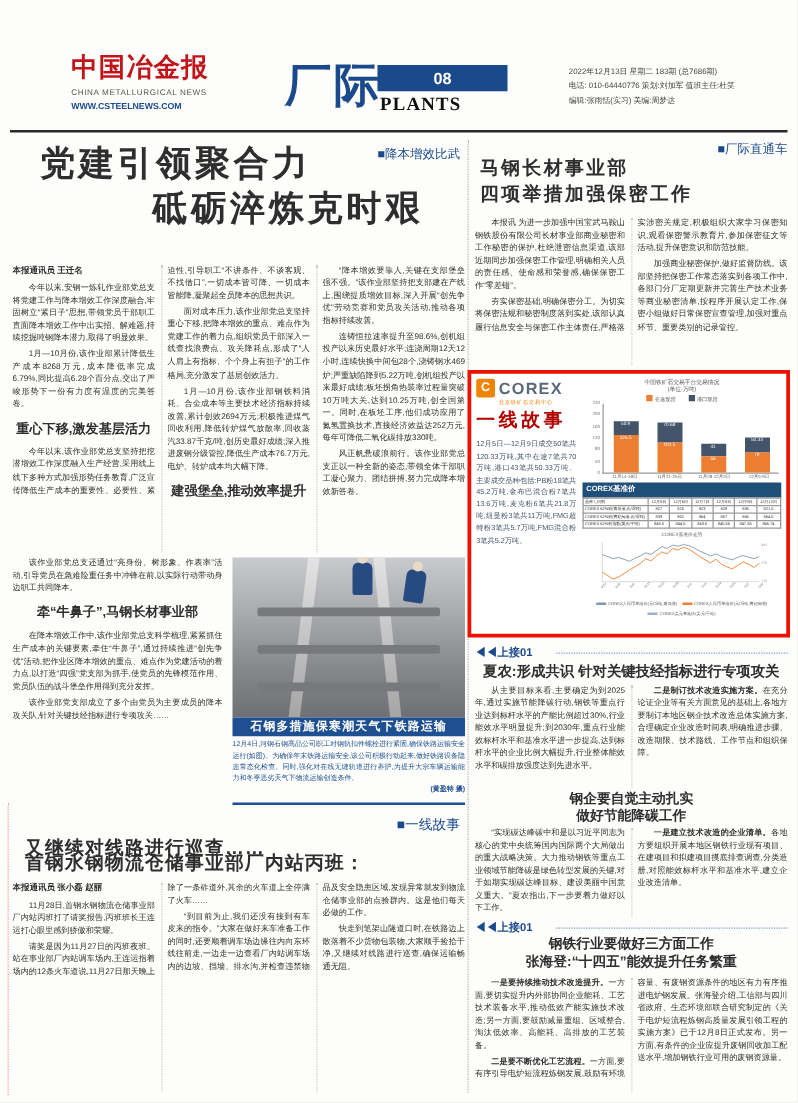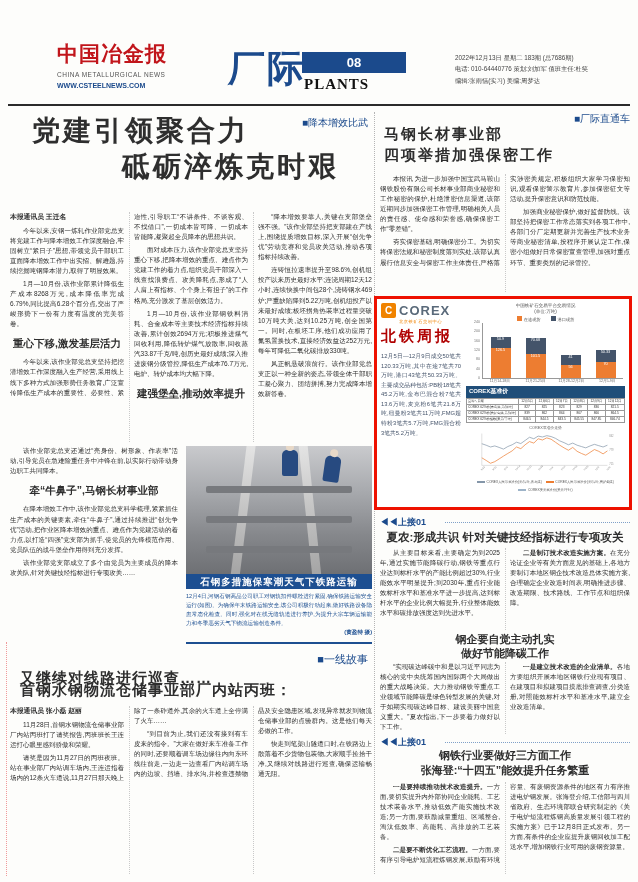--- a/index.html
+++ b/index.html
@@ -188,21 +188,21 @@
         <p class="para">加强商业秘密保护,做好监督防线。该部坚持把保密工作常态落实到各项工作中,各部门分厂定期更新并完善生产技术业务等商业秘密清单,按程序开展认定工作,保密小组做好日常保密宣查管理,加强对重点环节、重要类别的记录管控。</p>
       </div>
 
     <div class="ad">
       <div class="ad-left">
         <div class="logo-row">
           <div class="corex-cube">C</div>
           <div class="corex-word">COREX</div>
         </div>
         <div class="corex-sub">北京铁矿石交易中心</div>
-        <div class="weekly">北铁周报</div>
+        <div class="weekly">一线故事</div>
         <div class="ad-intro">12月5日—12月9日成交50笔共120.33万吨,其中在途7笔共70万吨,港口43笔共50.33万吨。主要成交品种包括:PB粉18笔共45.2万吨,金布巴混合粉7笔共13.6万吨,麦克粉6笔共21.8万吨,纽曼粉3笔共11万吨,FMG超特粉3笔共5.7万吨,FMG混合粉3笔共5.2万吨。</div>
       </div>
       <div class="ad-right">
         <div id="bar-chart">
             <div class="bc-title">中国铁矿石交易平台交易情况<br>(单位:万吨)</div>
      <div class="bc-legend">
               <span><i style="background:#ed7d31"></i>在途现货</span>
               <span><i style="background:#44546a"></i>港口现货</span>
             </div>
             <div class="bc-area">

